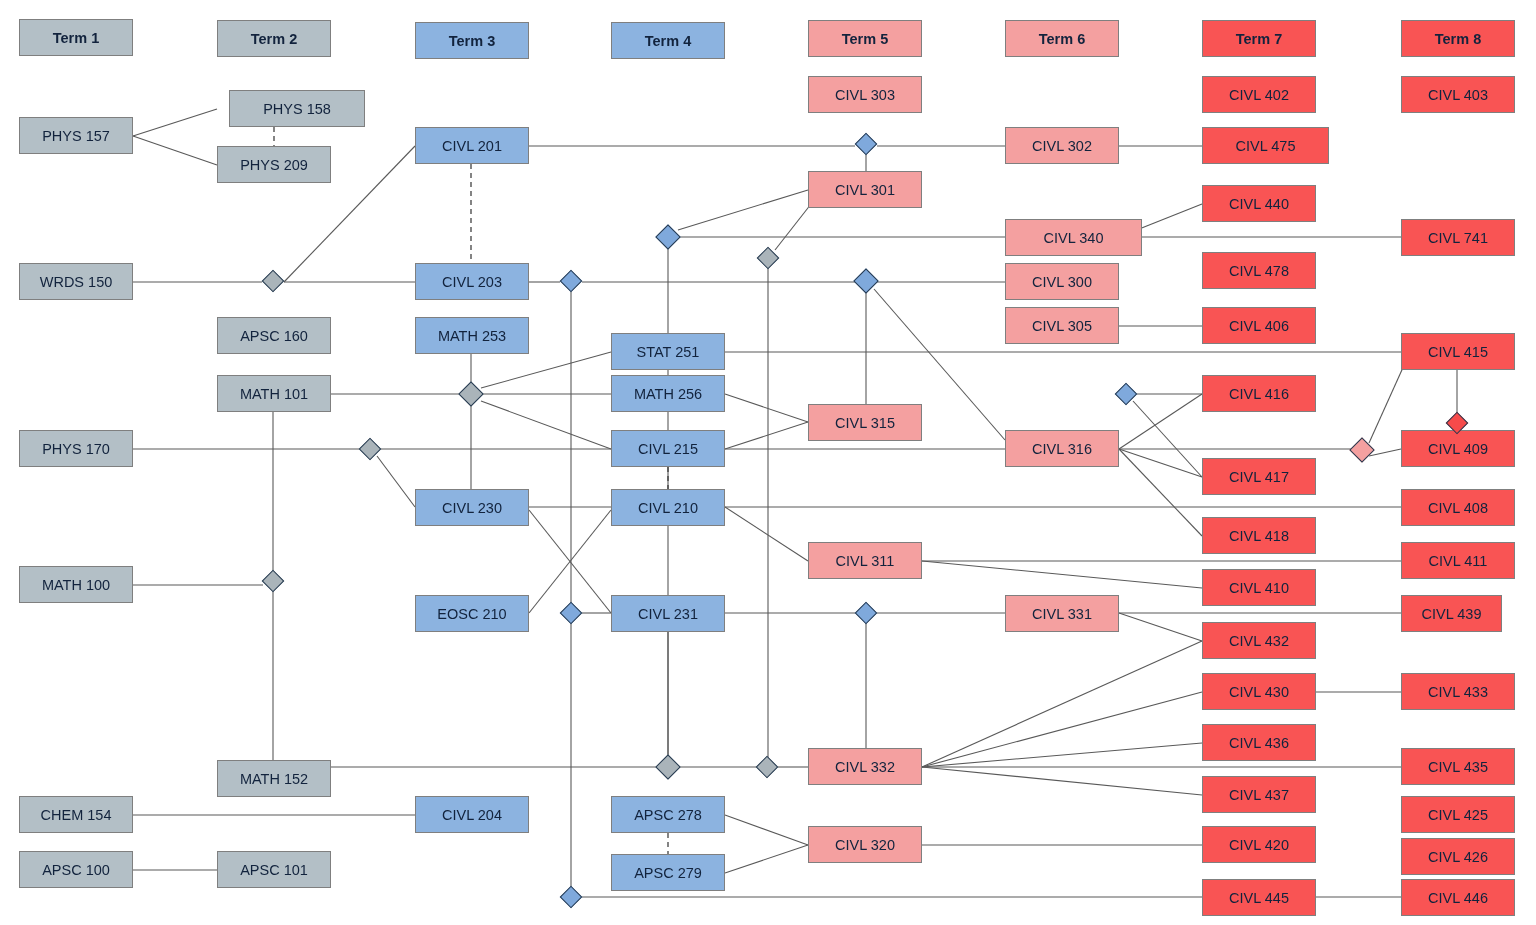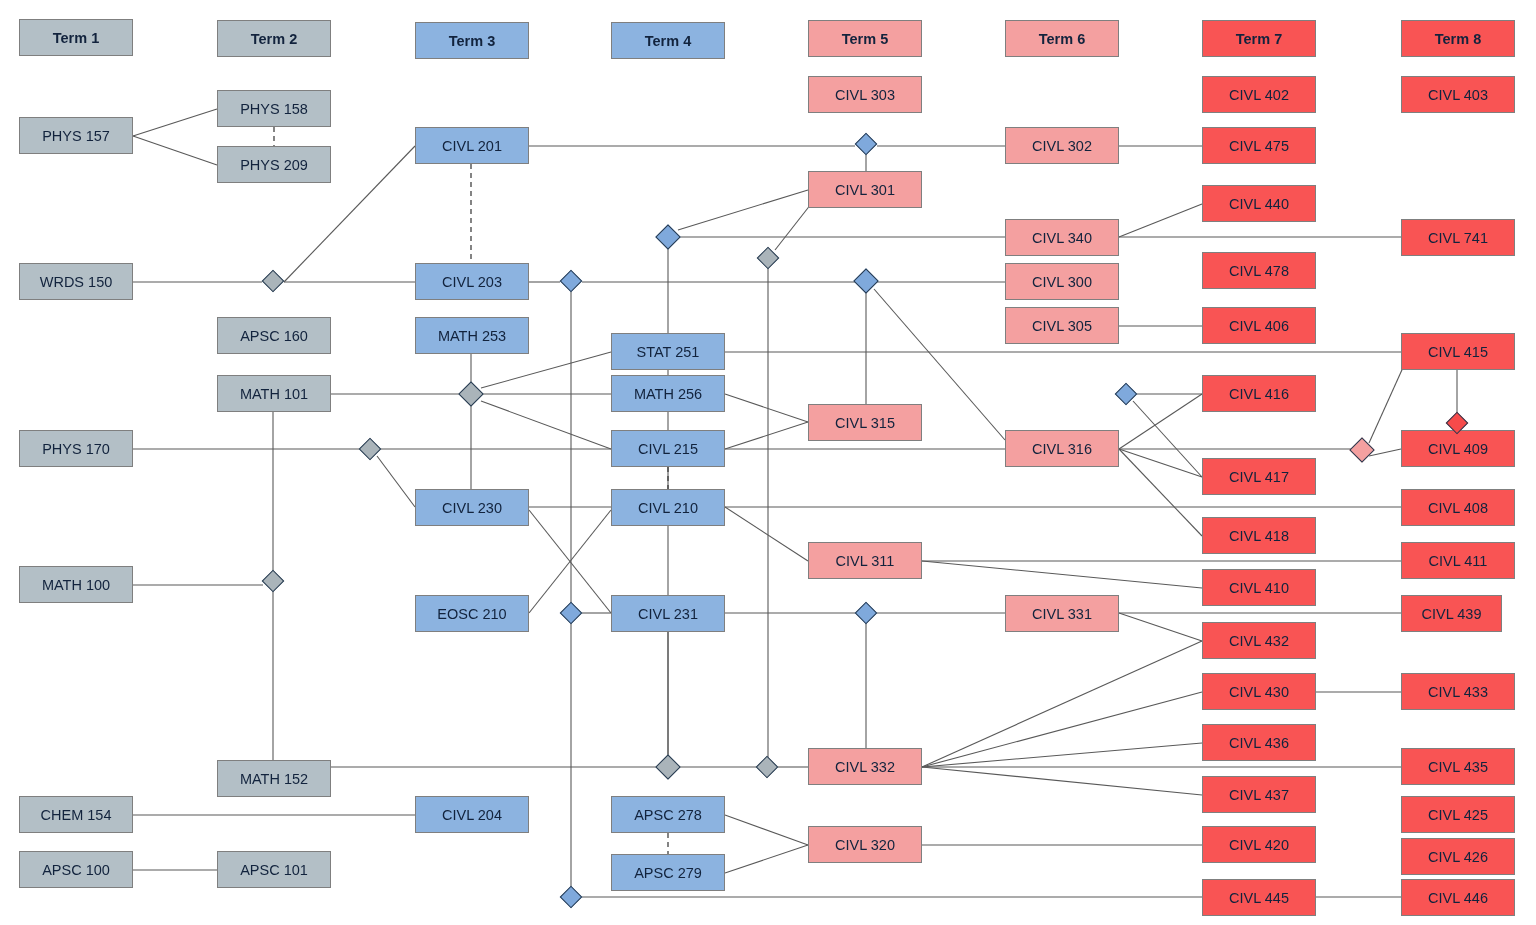--- a/index.html
+++ b/index.html
@@ -173,21 +173,21 @@
   </div>
 
   <div>
     <div class="node t-g" style="left:19px;top:117px;width:114px;height:37px">PHYS 157</div>
     <div class="node t-g" style="left:19px;top:263px;width:114px;height:37px">WRDS 150</div>
     <div class="node t-g" style="left:19px;top:430px;width:114px;height:37px">PHYS 170</div>
     <div class="node t-g" style="left:19px;top:566px;width:114px;height:37px">MATH 100</div>
     <div class="node t-g" style="left:19px;top:796px;width:114px;height:37px">CHEM 154</div>
     <div class="node t-g" style="left:19px;top:851px;width:114px;height:37px">APSC 100</div>
 
-    <div class="node t-g" style="left:217px;top:90px;width:114px;height:37px">PHYS 158</div>
+    <div class="node t-g" style="left:229px;top:90px;width:136px;height:37px">PHYS 158</div>
     <div class="node t-g" style="left:217px;top:146px;width:114px;height:37px">PHYS 209</div>
     <div class="node t-g" style="left:217px;top:317px;width:114px;height:37px">APSC 160</div>
     <div class="node t-g" style="left:217px;top:375px;width:114px;height:37px">MATH 101</div>
     <div class="node t-g" style="left:217px;top:760px;width:114px;height:37px">MATH 152</div>
     <div class="node t-g" style="left:217px;top:851px;width:114px;height:37px">APSC 101</div>
 
     <div class="node t-b" style="left:415px;top:127px;width:114px;height:37px">CIVL 201</div>
     <div class="node t-b" style="left:415px;top:263px;width:114px;height:37px">CIVL 203</div>
     <div class="node t-b" style="left:415px;top:317px;width:114px;height:37px">MATH 253</div>
     <div class="node t-b" style="left:415px;top:489px;width:114px;height:37px">CIVL 230</div>
@@ -203,28 +203,28 @@
     <div class="node t-b" style="left:611px;top:854px;width:114px;height:37px">APSC 279</div>
 
     <div class="node t-s" style="left:808px;top:76px;width:114px;height:37px">CIVL 303</div>
     <div class="node t-s" style="left:808px;top:171px;width:114px;height:37px">CIVL 301</div>
     <div class="node t-s" style="left:808px;top:404px;width:114px;height:37px">CIVL 315</div>
     <div class="node t-s" style="left:808px;top:542px;width:114px;height:37px">CIVL 311</div>
     <div class="node t-s" style="left:808px;top:748px;width:114px;height:37px">CIVL 332</div>
     <div class="node t-s" style="left:808px;top:826px;width:114px;height:37px">CIVL 320</div>
 
     <div class="node t-s" style="left:1005px;top:127px;width:114px;height:37px">CIVL 302</div>
-    <div class="node t-s" style="left:1005px;top:219px;width:114px;height:37px">CIVL 340</div>
+    <div class="node t-s" style="left:1005px;top:219px;width:137px;height:37px">CIVL 340</div>
     <div class="node t-s" style="left:1005px;top:263px;width:114px;height:37px">CIVL 300</div>
     <div class="node t-s" style="left:1005px;top:307px;width:114px;height:37px">CIVL 305</div>
     <div class="node t-s" style="left:1005px;top:430px;width:114px;height:37px">CIVL 316</div>
     <div class="node t-s" style="left:1005px;top:595px;width:114px;height:37px">CIVL 331</div>
 
     <div class="node t-r" style="left:1202px;top:76px;width:114px;height:37px">CIVL 402</div>
-    <div class="node t-r" style="left:1202px;top:127px;width:114px;height:37px">CIVL 475</div>
+    <div class="node t-r" style="left:1202px;top:127px;width:127px;height:37px">CIVL 475</div>
     <div class="node t-r" style="left:1202px;top:185px;width:114px;height:37px">CIVL 440</div>
     <div class="node t-r" style="left:1202px;top:252px;width:114px;height:37px">CIVL 478</div>
     <div class="node t-r" style="left:1202px;top:307px;width:114px;height:37px">CIVL 406</div>
     <div class="node t-r" style="left:1202px;top:375px;width:114px;height:37px">CIVL 416</div>
     <div class="node t-r" style="left:1202px;top:458px;width:114px;height:37px">CIVL 417</div>
     <div class="node t-r" style="left:1202px;top:517px;width:114px;height:37px">CIVL 418</div>
     <div class="node t-r" style="left:1202px;top:569px;width:114px;height:37px">CIVL 410</div>
     <div class="node t-r" style="left:1202px;top:622px;width:114px;height:37px">CIVL 432</div>
     <div class="node t-r" style="left:1202px;top:673px;width:114px;height:37px">CIVL 430</div>
     <div class="node t-r" style="left:1202px;top:724px;width:114px;height:37px">CIVL 436</div>

